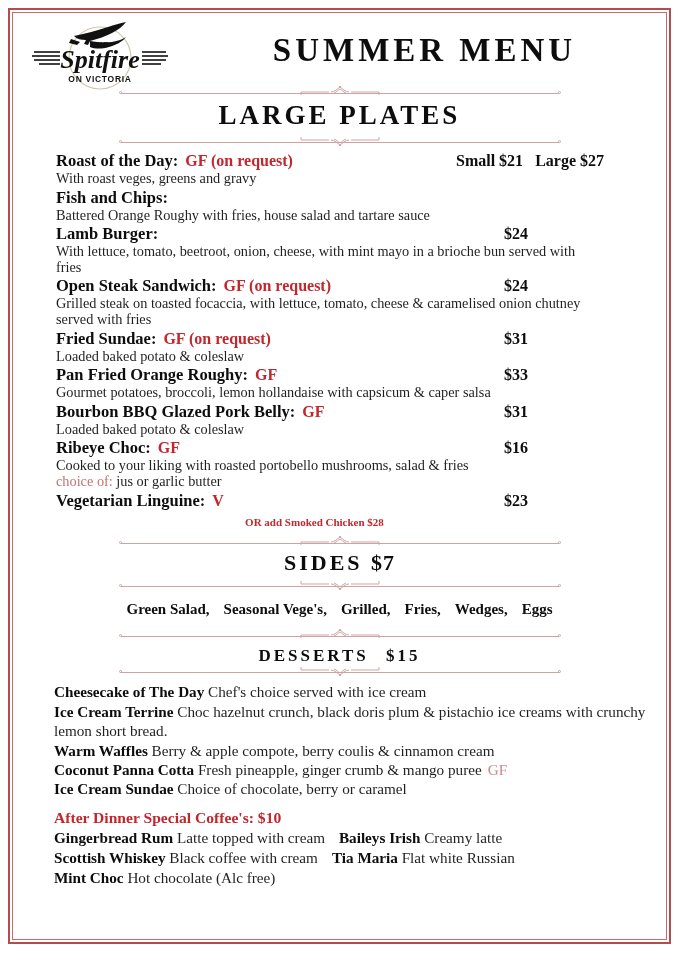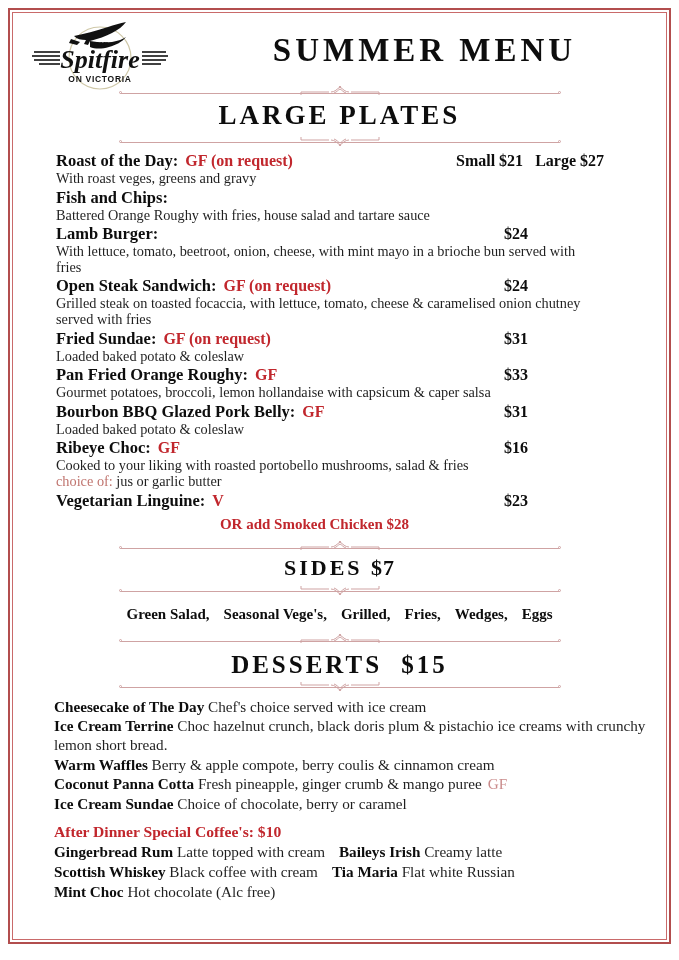--- a/index.html
+++ b/index.html
@@ -126,21 +126,21 @@
     letter-spacing: 3px;
     color: #0d0d0d;
     padding: 3px 0 4px 0;
     line-height: 1.15;
   }
   .section-head .price-sm {
     letter-spacing: 1px;
   }
   .section-head.large-plates { font-size: 27px; }
   .section-head.sides { font-size: 22px; }
-  .section-head.desserts { font-size: 25px; }
+  .section-head.desserts { font-size: 17px; }
 
   
   .plates {
     padding: 5px 0 0 0;
   }
   .plate {
     position: relative;
     padding: 0 0 1px 0;
   }
   .plate-head {
@@ -190,21 +190,21 @@
     color: #1f1f1f;
     max-width: 540px;
   }
   .plate-desc .muted {
     color: #c0756f;
   }
   .add-on {
     text-align: center;
     color: #c1272d;
     font-weight: bold;
-    font-size: 15px;
+    font-size: 11px;
     padding: 4px 0 0 0;
     margin-right: 50px;
   }
 
   
   .sides-row {
     text-align: center;
     font-size: 15px;
     font-weight: bold;
     padding: 11px 0 11px 0;

